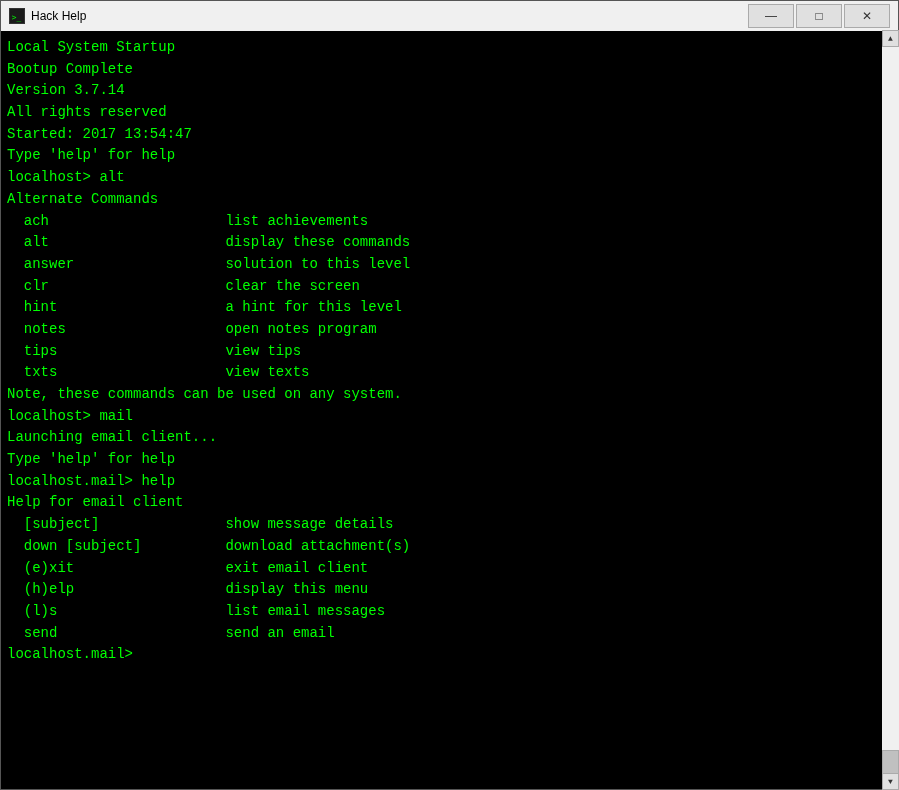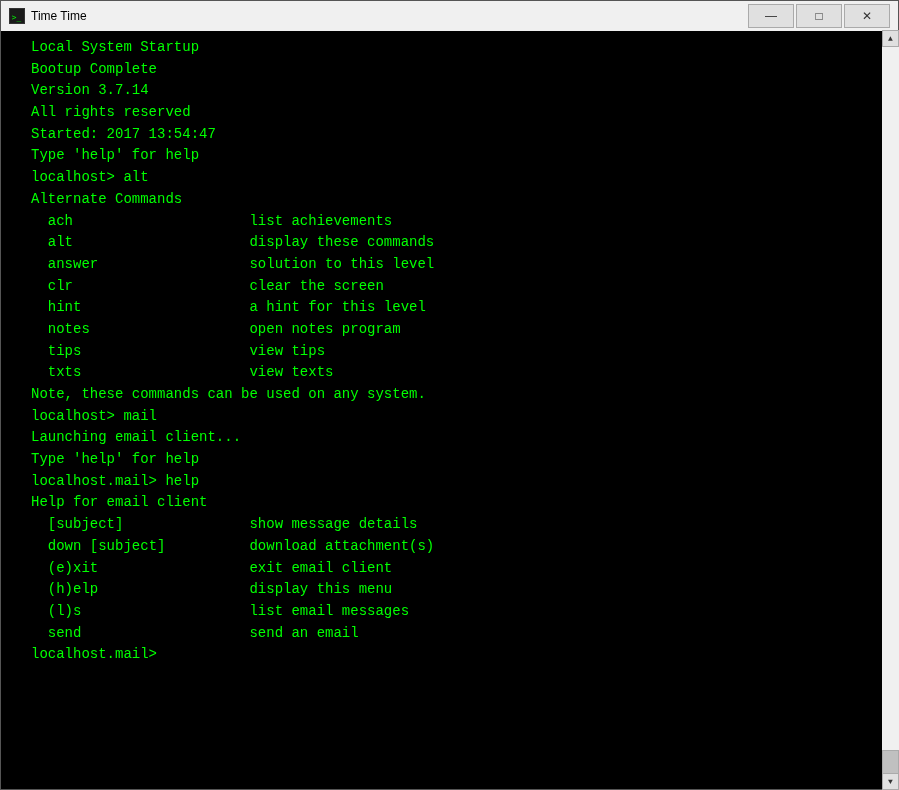--- a/index.html
+++ b/index.html
@@ -78,21 +78,20 @@
 
     .terminal {
       flex: 1;
       background: #000;
       padding: 6px 6px 6px 6px;
       overflow-y: auto;
       overflow-x: hidden;
       font-size: 14px;
       line-height: 1.55;
       color: #00ff00;
-      margin-left: 24px;
     }
 
     .terminal pre {
       font-family: 'Courier New', Courier, monospace;
       font-size: 14px;
       white-space: pre-wrap;
       word-break: break-all;
       color: #00ff00;
     }
 
@@ -141,21 +140,21 @@
 <div class="window-wrapper">
   <div class="window">
 
     <div class="title-bar">
       <div class="title-bar-icon">
         <svg viewBox="0 0 16 16" fill="none">
           <rect width="16" height="16" fill="#1a1a1a"></rect>
           <text x="2" y="12" font-size="9" fill="#00ff00" font-family="monospace">&gt;_</text>
         </svg>
       </div>
-      <span class="title-bar-text">Time Time</span>
+      <span class="title-bar-text">Hack Help</span>
       <div class="title-bar-buttons">
         <div class="title-bar-btn minimize">—</div>
         <div class="title-bar-btn maximize">□</div>
         <div class="title-bar-btn close">✕</div>
       </div>
     </div>
 
     <div class="terminal">
       <pre>Local System Startup
 Bootup Complete

